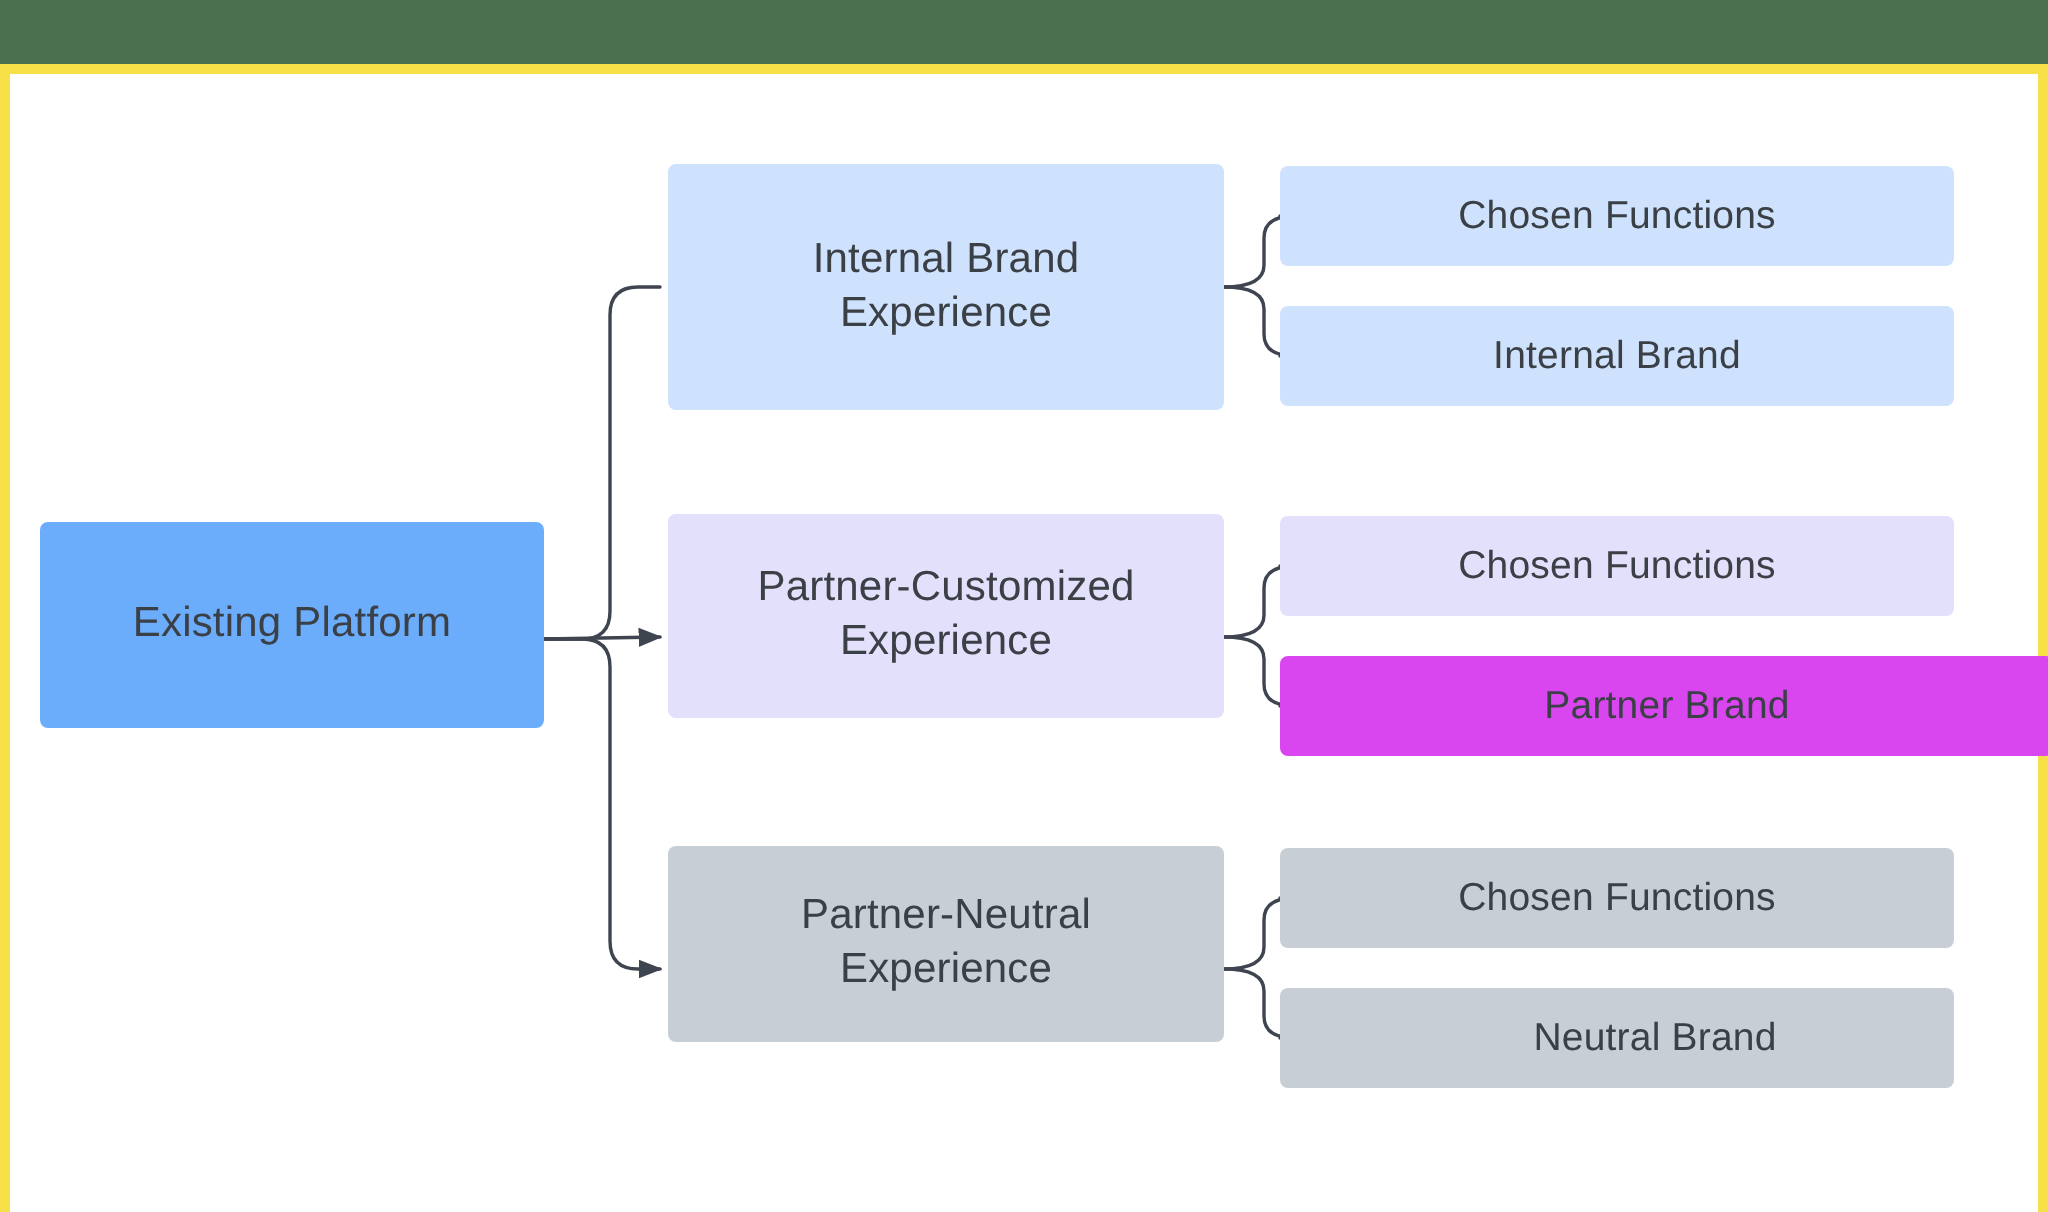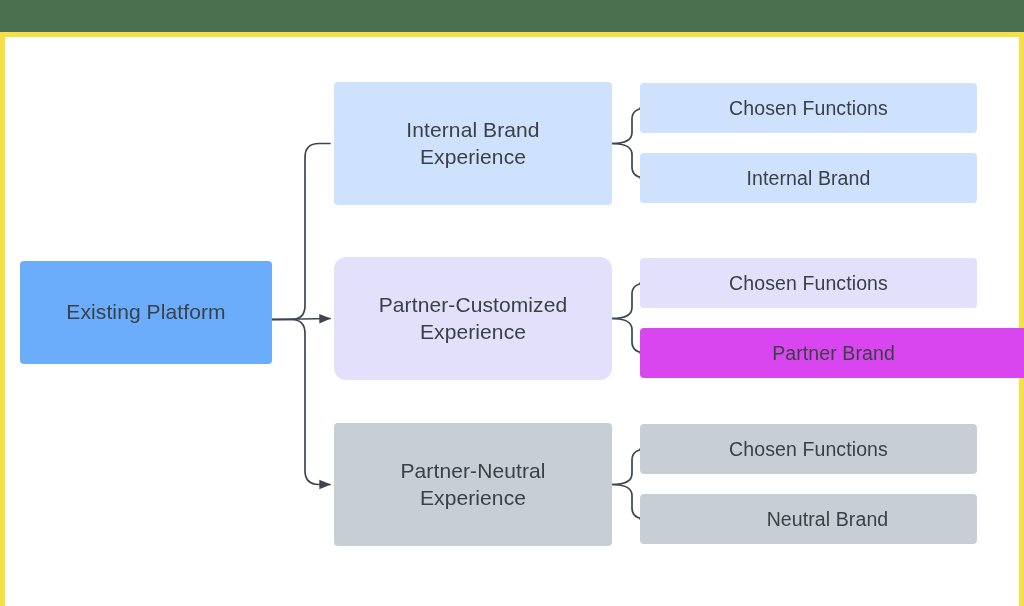--- a/index.html
+++ b/index.html
@@ -92,24 +92,24 @@
         </g>
     </svg>
 
     <div class="node lvl1" style="left: 20px; top: 261px; width: 252px; height: 103px; background: rgb(108, 173, 251);">Existing Platform</div>
 
     <div class="node lvl2" style="left: 334px; top: 82px; width: 278px; height: 123px; background: rgb(207, 226, 253);">Internal Brand
 Experience</div>
     <div class="node lvl3" style="left: 640px; top: 83px; width: 337px; height: 50px; background: rgb(207, 226, 253);">Chosen Functions</div>
     <div class="node lvl3" style="left: 640px; top: 153px; width: 337px; height: 50px; background: rgb(207, 226, 253);">Internal Brand</div>
 
-    <div class="node lvl2" style="left: 334px; top: 257px; width: 278px; height: 123px; background: rgb(226, 224, 250); border-radius: 12px;">Partner-Customized
+    <div class="node lvl2" style="left: 334px; top: 257px; width: 278px; height: 102px; background: rgb(226, 224, 250);">Partner-Customized
 Experience</div>
     <div class="node lvl3" style="left: 640px; top: 258px; width: 337px; height: 50px; background: rgb(226, 224, 250);">Chosen Functions</div>
     <div class="node lvl3" style="left: 640px; top: 328px; width: 387px; height: 50px; background: #d946ef;">Partner Brand</div>
 
-    <div class="node lvl2" style="left: 334px; top: 423px; width: 278px; height: 123px; background: rgb(200, 206, 214);">Partner-Neutral
+    <div class="node lvl2" style="left: 334px; top: 423px; width: 278px; height: 98px; background: rgb(200, 206, 214);">Partner-Neutral
 Experience</div>
     <div class="node lvl3" style="left: 640px; top: 424px; width: 337px; height: 50px; background: rgb(200, 206, 214);">Chosen Functions</div>
     <div class="node lvl3" style="left: 640px; top: 494px; width: 337px; height: 50px; background: rgb(200, 206, 214); padding-left: 38px;">Neutral Brand</div>
 
   </div>
 </div>
 
 </body></html>

